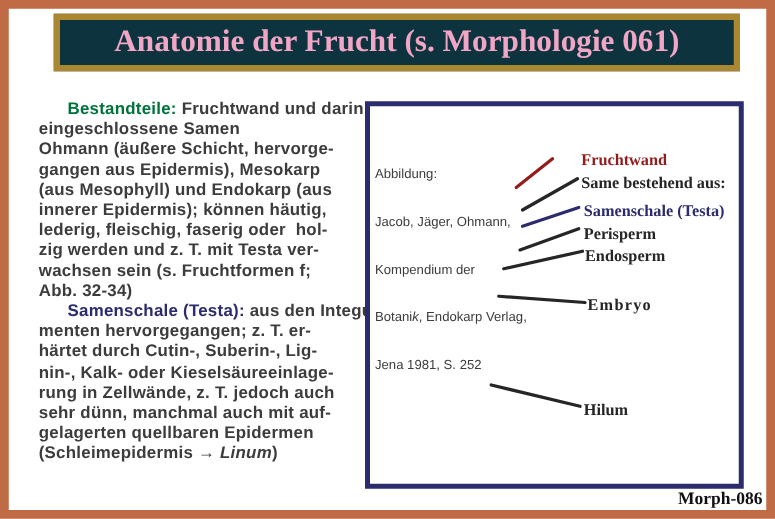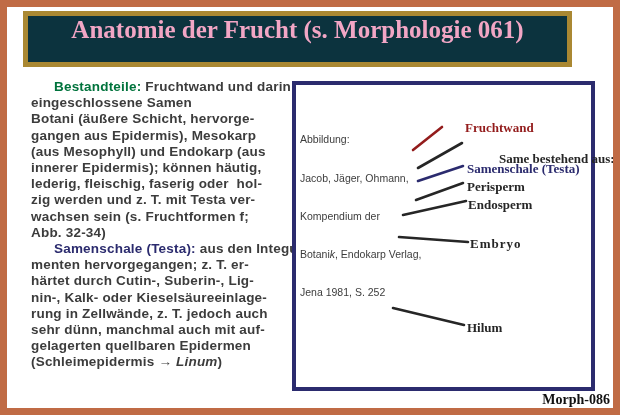--- a/index.html
+++ b/index.html
@@ -7,23 +7,23 @@
   body { font-family:"Liberation Sans", sans-serif; background:#ffffff; }
 
   .slide {
     position:relative; width:620px; height:415px;
     background:#ffffff; border:7px solid var(--outer_border);
     overflow:hidden;
   }
 
   
   .title-box {
-    position:absolute; left:16px; top:4px; width:549px; height:56px;
+    position:absolute; left:36px; top:4px; width:549px; height:46px;
     background:var(--title_bg); border:5px solid var(--title_border);
-    display:flex; align-items:flex-start; justify-content:center;
+    display:flex; align-items:center; justify-content:center;
   }
   .title-box .title-text {
     font-family:"Liberation Serif", serif; font-weight:bold;
     font-size:25px; color:var(--title_text); white-space:nowrap;
   }
 
   
   .left-text {
     position:absolute; left:10px; top:72px; width:280px;
     color:var(--body_text); font-size:13.5px; font-weight:bold;
@@ -52,21 +52,21 @@
   .leader-svg line.navy { stroke:var(--navy); }
 
   .flabel {
     position:absolute; font-family:"Liberation Serif", serif;
     font-weight:bold; font-size:13px; white-space:nowrap;
     color:var(--label_black);
   }
   .flabel.red  { color:var(--dark_red); }
   .flabel.navy { color:var(--navy); }
   .flabel.l1 { left:147px; top:35px;margin-left:22px; }
-  .flabel.l2 { left:169px; top:66px;margin-left:34px; }
+  .flabel.l2 { left:169px; top:53px; }
   .flabel.l3 { left:171px; top:76px;text-align:right; }
   .flabel.l4 { left:171px; top:94px; }
   .flabel.l5 { left:172px; top:112px; }
   .flabel.l6 { left:174px; top:151px; letter-spacing:1px; }
   .flabel.l7 { left:171px; top:235px; }
 
   .slide-id {
     position:absolute; right:3px; top:385px;
     font-family:"Liberation Serif", serif; font-weight:bold;
     font-size:14px; color:var(--slide_id_text);
@@ -82,21 +82,21 @@
   </div>
 
   <div class="left-text">
 
     <div>
       <div class="line"><span class="head green">Bestandteile:</span><span> Fruchtwand und darin</span></div>
       <div class="line cont">eingeschlossene Samen</div>
     </div>
 
     <div>
-      <div class="line cont">Botani (äußere Schicht, hervorge-</div>
+      <div class="line cont">Ohmann (äußere Schicht, hervorge-</div>
       <div class="line cont">gangen aus Epidermis), Mesokarp</div>
       <div class="line cont">(aus Mesophyll) und Endokarp (aus</div>
       <div class="line cont">innerer Epidermis); können häutig,</div>
       <div class="line cont">lederig, fleischig, faserig oder  hol-</div>
       <div class="line cont">zig werden und z. T. mit Testa ver-</div>
       <div class="line cont">wachsen sein (s. Fruchtformen f;</div>
       <div class="line cont">Abb. 32-34)</div>
     </div>
 
     <div>

